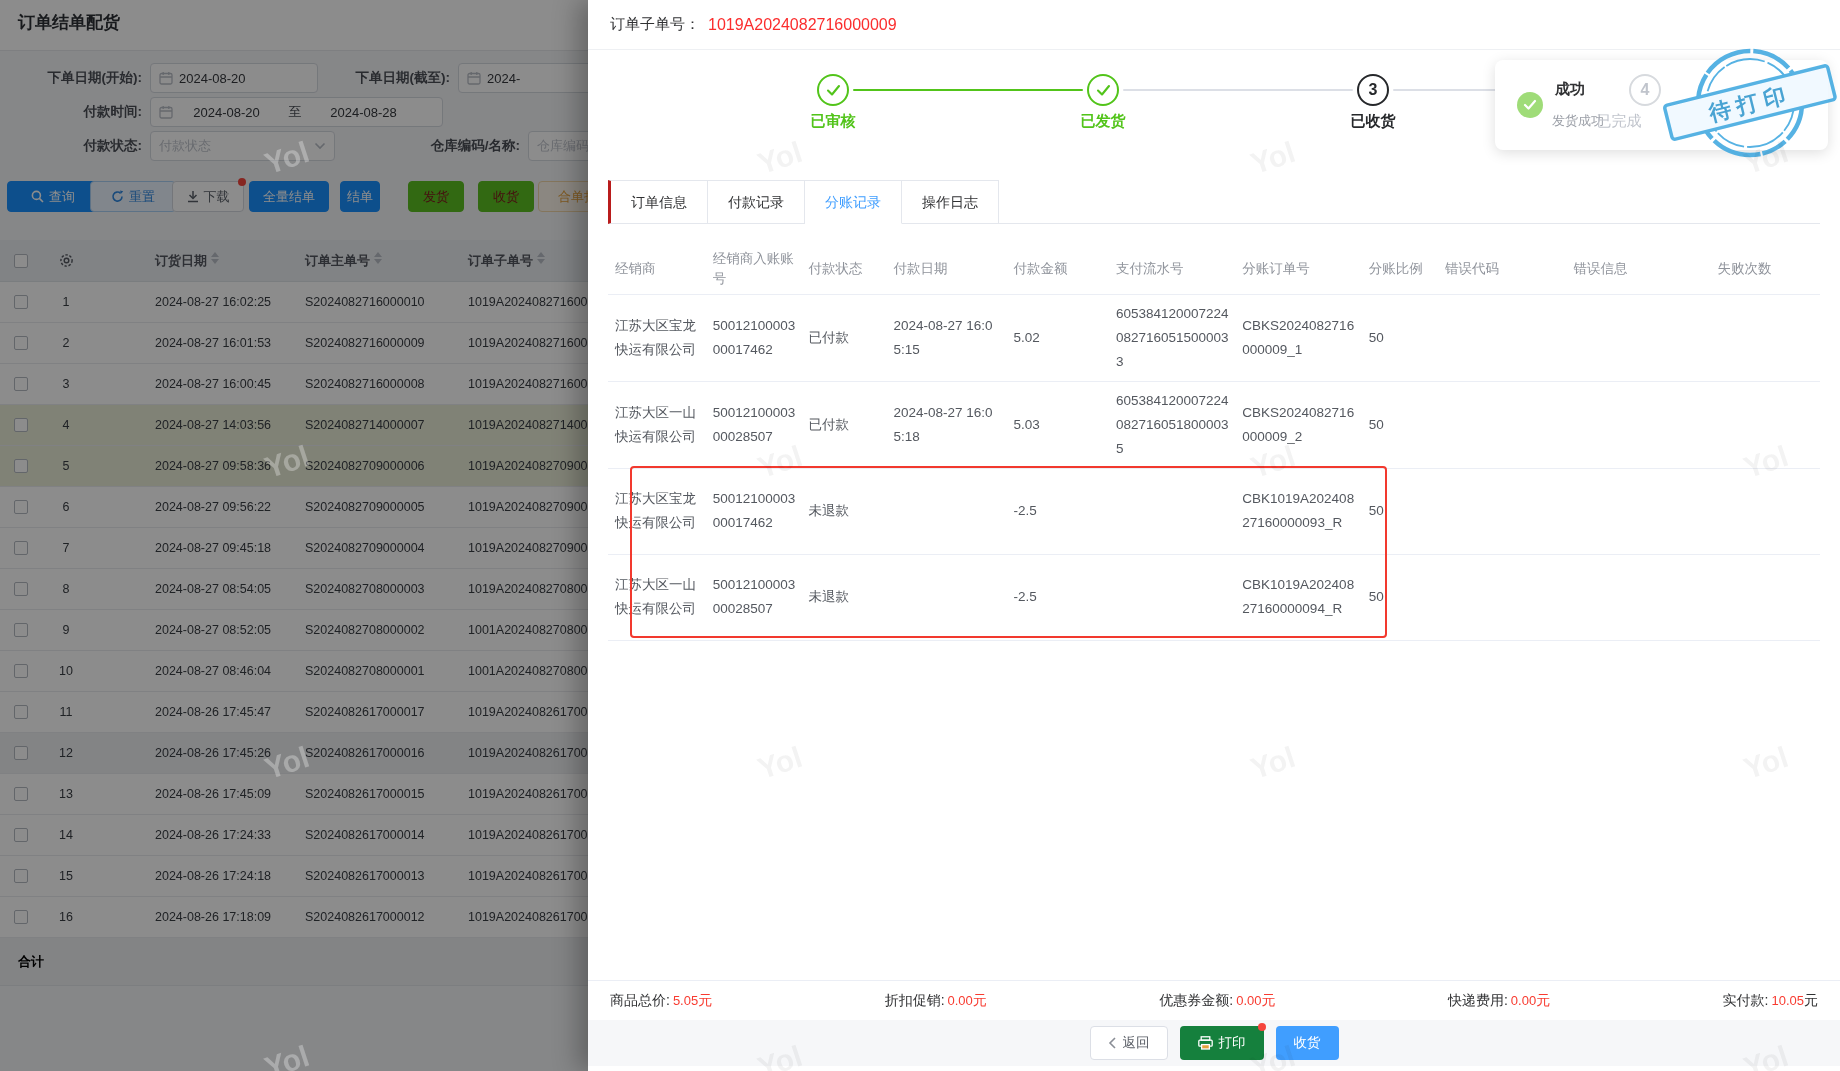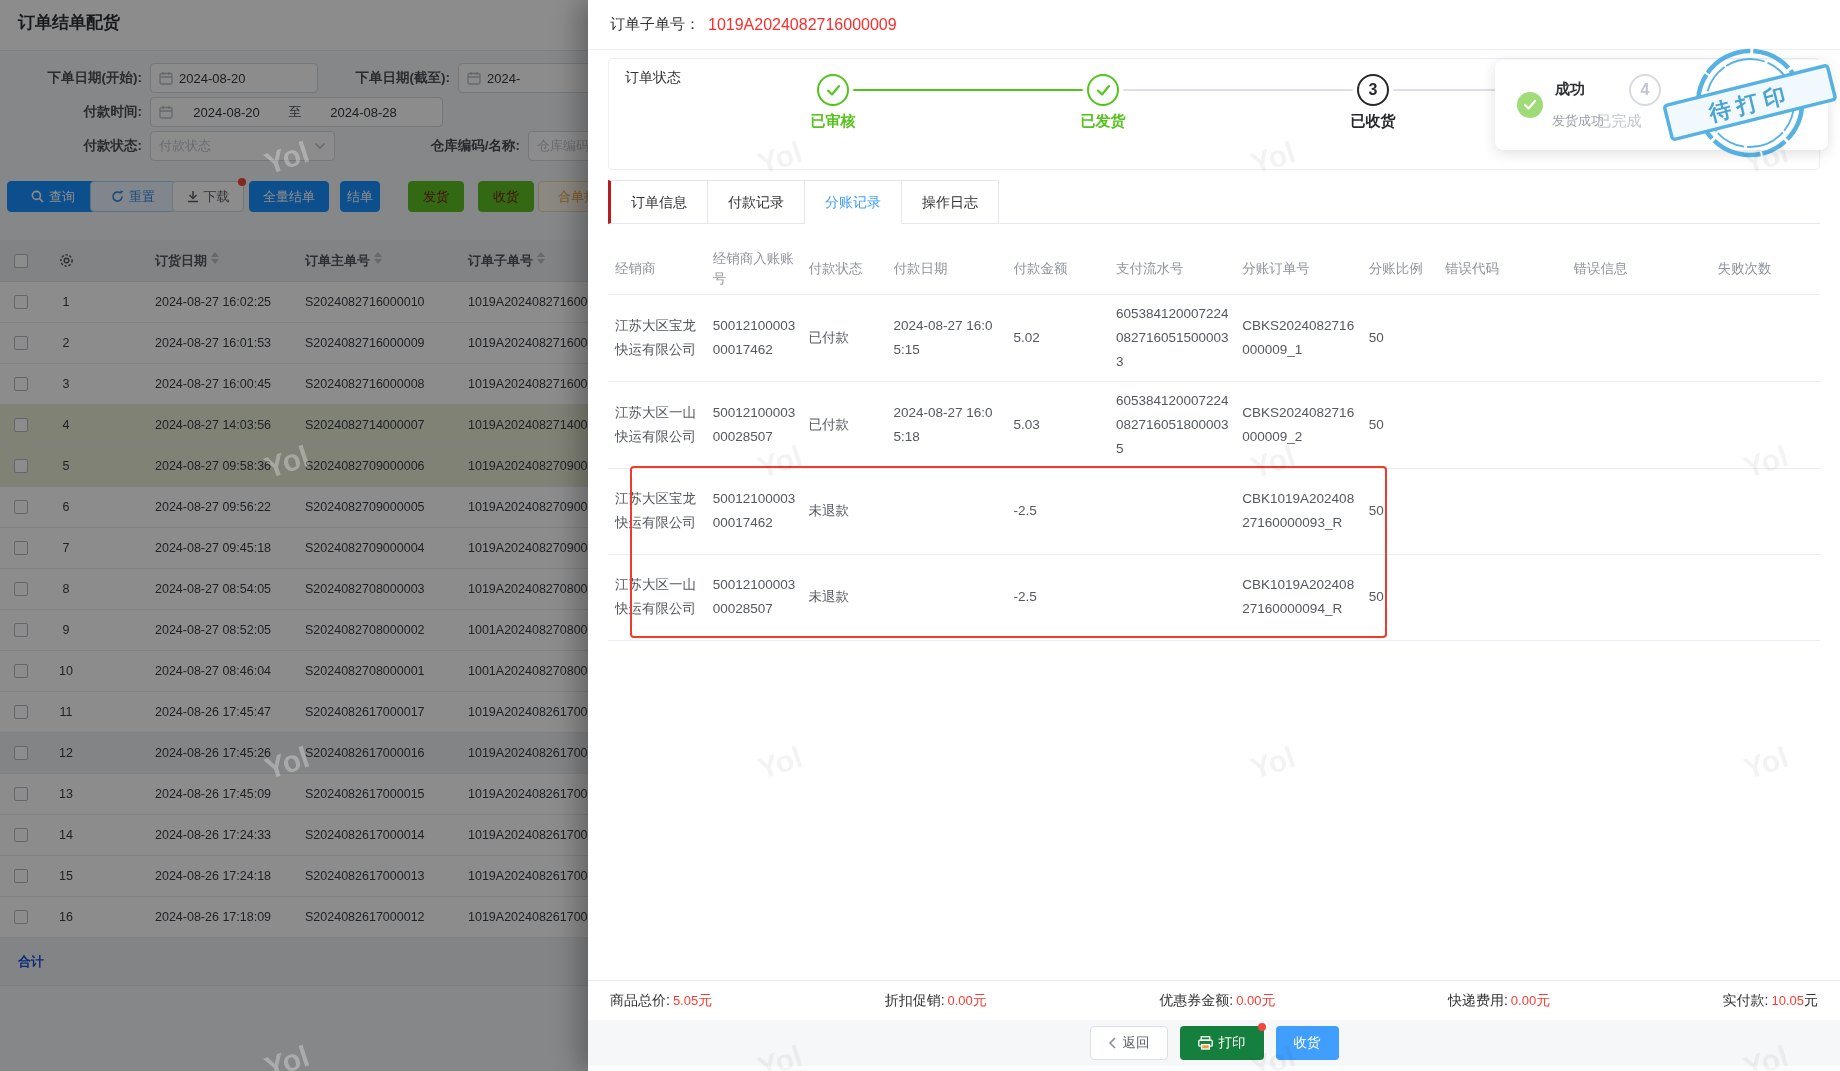--- a/index.html
+++ b/index.html
@@ -41,21 +41,21 @@
   .cbx{position:absolute;left:14px;top:50%;margin-top:-7px;width:14px;height:14px;border:1px solid #b4bac2;border-radius:2px;background:#fff;}
   .lhead .cbx{top:50%;}
   .c-idx{left:44px;width:44px;text-align:center;}
   .c-date{left:155px;} .c-main{left:305px;} .c-sub{left:468px;}
   .gear{position:absolute;left:58px;top:12px;}
   .caret{display:inline-block;margin-left:4px;vertical-align:1px;}
   .caret i{display:block;width:0;height:0;border-left:4px solid transparent;border-right:4px solid transparent;}
   .caret .up{border-bottom:5px solid #b9bec6;margin-bottom:2px;}
   .caret .dn{border-top:5px solid #b9bec6;}
   .ltotal{position:relative;height:48px;background:#eef0f3;border-bottom:1px solid #e2e5e9;}
-  .ltotal span{position:absolute;left:18px;line-height:48px;font-size:13px;font-weight:700;color:#1d4ed8;}
+  .ltotal span{position:absolute;left:18px;line-height:48px;font-size:13px;font-weight:700;color:#000000;}
 
   
   .dim{position:absolute;inset:0;background:rgba(0,0,0,0.45);z-index:5;}
 
   
   .drawer{position:absolute;left:588px;top:0;width:1252px;height:1071px;background:#fff;z-index:10;
     box-shadow:-10px 0 24px rgba(0,0,0,0.28);}
   .d-head{position:absolute;left:0;top:0;width:100%;height:50px;border-bottom:1px solid #eef0f3;
     display:flex;align-items:center;padding:0 22px;gap:8px;}
   .d-head .lab{font-size:15px;color:#303133;font-weight:500;}
@@ -336,23 +336,20 @@
   </section>
 
   <div class="dim"></div>
 
   <aside class="drawer">
     <div class="d-head">
       <span class="lab">订单子单号：</span>
       <span class="val">1019A2024082716000009</span>
     </div>
 
-    <div class="status-box">
-      <div class="status-title">订单状态</div>
-    </div>
     <div id="steps" style="position:absolute;left:0;top:0;width:1252px;height:175px;pointer-events:none;">
         <div class="conn" style="left: 265px; width: 230px; background: rgb(82, 196, 26);"></div>
         <div class="circle done" style="left: 229px;">
           <svg width="15" height="13" viewBox="0 0 15 13">
             <polyline points="2,6.5 6,10.5 13,2" fill="none" stroke="#52c41a" stroke-width="2.1" stroke-linecap="round" stroke-linejoin="round"></polyline>
           </svg>
         </div>
         <div class="slabel done" style="left: 185px;">已审核</div>
         <div class="conn" style="left: 535px; width: 230px; background: rgb(220, 223, 230);"></div>
         <div class="circle done" style="left: 499px;">

